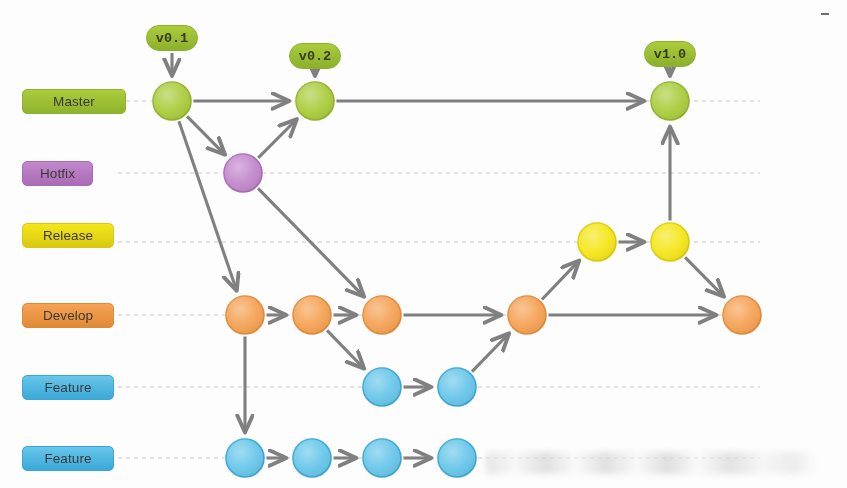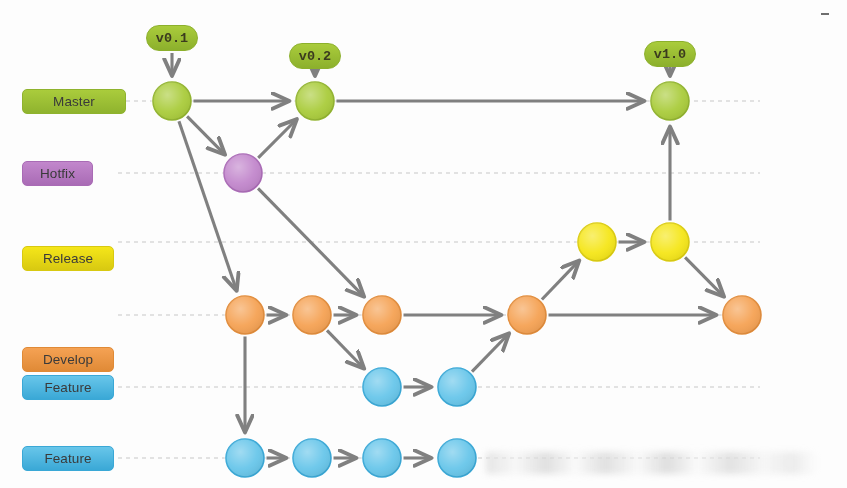--- a/index.html
+++ b/index.html
@@ -222,24 +222,24 @@
       </g>
   </svg>
 
   <div id="lane-labels">
       <div class="lane-label" style="left: 22px; top: 88.5px; width: 104px; background: linear-gradient(rgb(170, 204, 60) 0%, rgb(143, 179, 46) 100%); border: 1px solid rgb(143, 179, 46); color: rgb(58, 58, 58);">
         <span>Master</span>
       </div>
       <div class="lane-label" style="left: 22px; top: 160.5px; width: 71px; background: linear-gradient(rgb(194, 135, 204) 0%, rgb(169, 107, 181) 100%); border: 1px solid rgb(169, 107, 181); color: rgb(58, 58, 58);">
         <span>Hotfix</span>
       </div>
-      <div class="lane-label" style="left: 22px; top: 246px; width: 92px; background: linear-gradient(rgb(245, 230, 25) 0%, rgb(216, 201, 17) 100%); border: 1px solid rgb(216, 201, 17); color: rgb(58, 58, 58);">
+      <div class="lane-label" style="left: 22px; top: 223px; width: 92px; background: linear-gradient(rgb(245, 230, 25) 0%, rgb(216, 201, 17) 100%); border: 1px solid rgb(216, 201, 17); color: rgb(58, 58, 58);">
         <span>Release</span>
       </div>
-      <div class="lane-label" style="left: 22px; top: 302.5px; width: 92px; background: linear-gradient(rgb(245, 162, 84) 0%, rgb(224, 138, 54) 100%); border: 1px solid rgb(224, 138, 54); color: rgb(58, 58, 58); margin-top: 44px;">
+      <div class="lane-label" style="left: 22px; top: 302.5px; width: 92px; background: linear-gradient(rgb(245, 162, 84) 0%, rgb(224, 138, 54) 100%); border: 1px solid rgb(224, 138, 54); color: rgb(58, 58, 58);">
         <span>Develop</span>
       </div>
       <div class="lane-label" style="left: 22px; top: 374.5px; width: 92px; background: linear-gradient(rgb(104, 198, 234) 0%, rgb(58, 168, 214) 100%); border: 1px solid rgb(58, 168, 214); color: rgb(58, 58, 58);">
         <span>Feature</span>
       </div>
       <div class="lane-label" style="left: 22px; top: 445.5px; width: 92px; background: linear-gradient(rgb(104, 198, 234) 0%, rgb(58, 168, 214) 100%); border: 1px solid rgb(58, 168, 214); color: rgb(58, 58, 58);">
         <span>Feature</span>
       </div>
     </div>
   <div id="tag-boxes">

